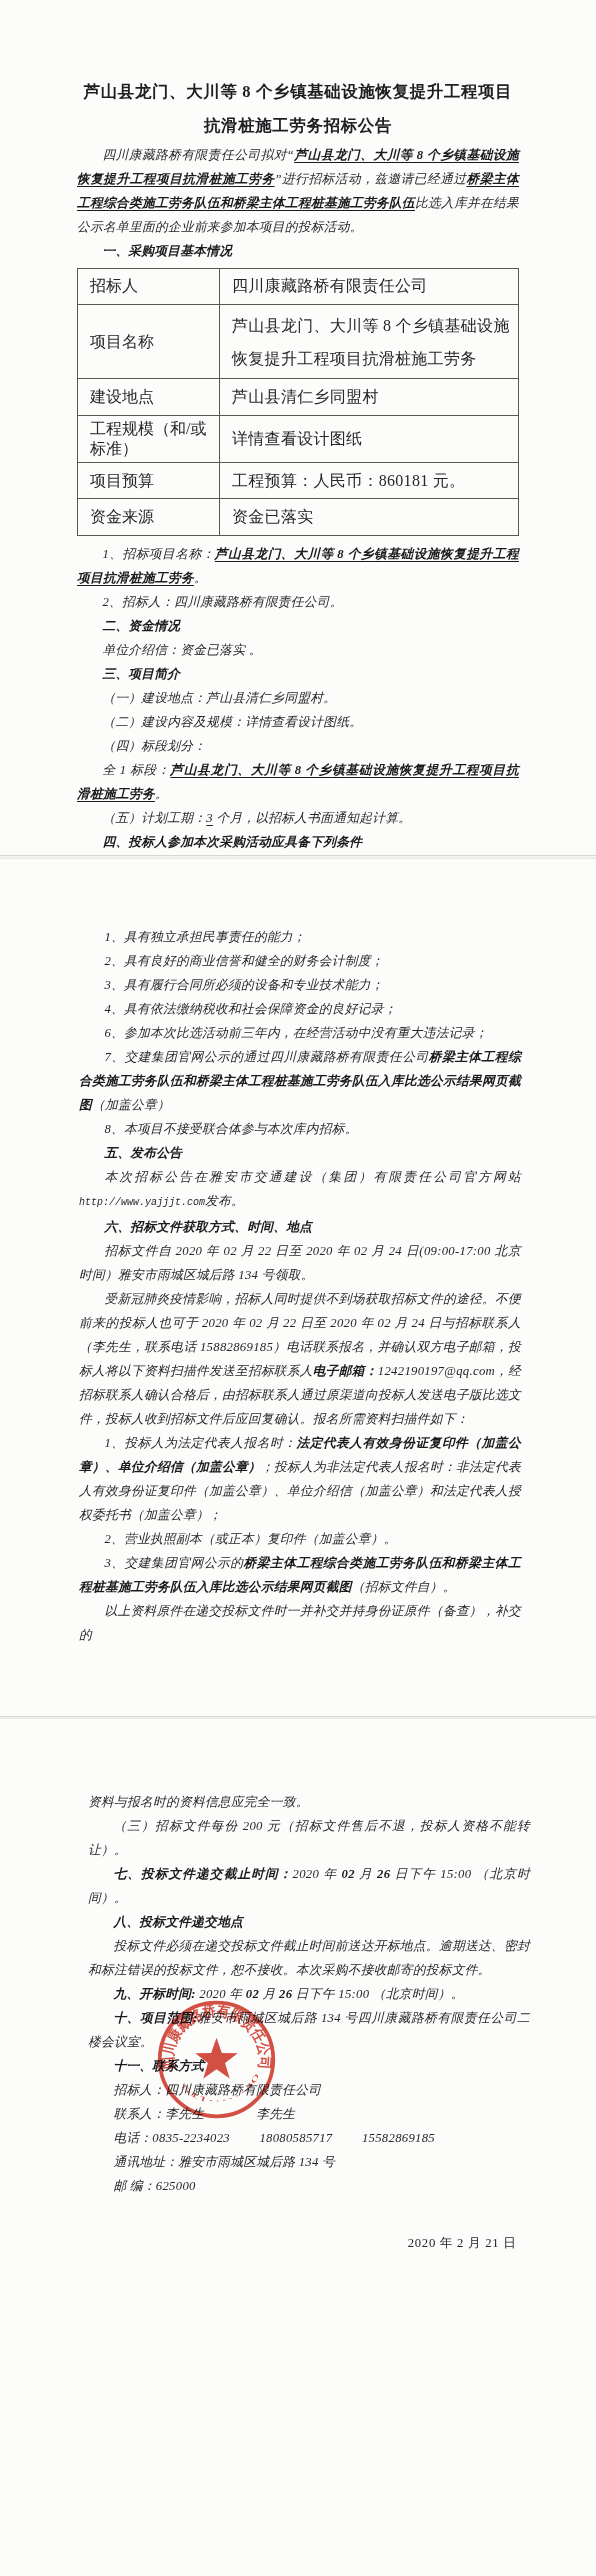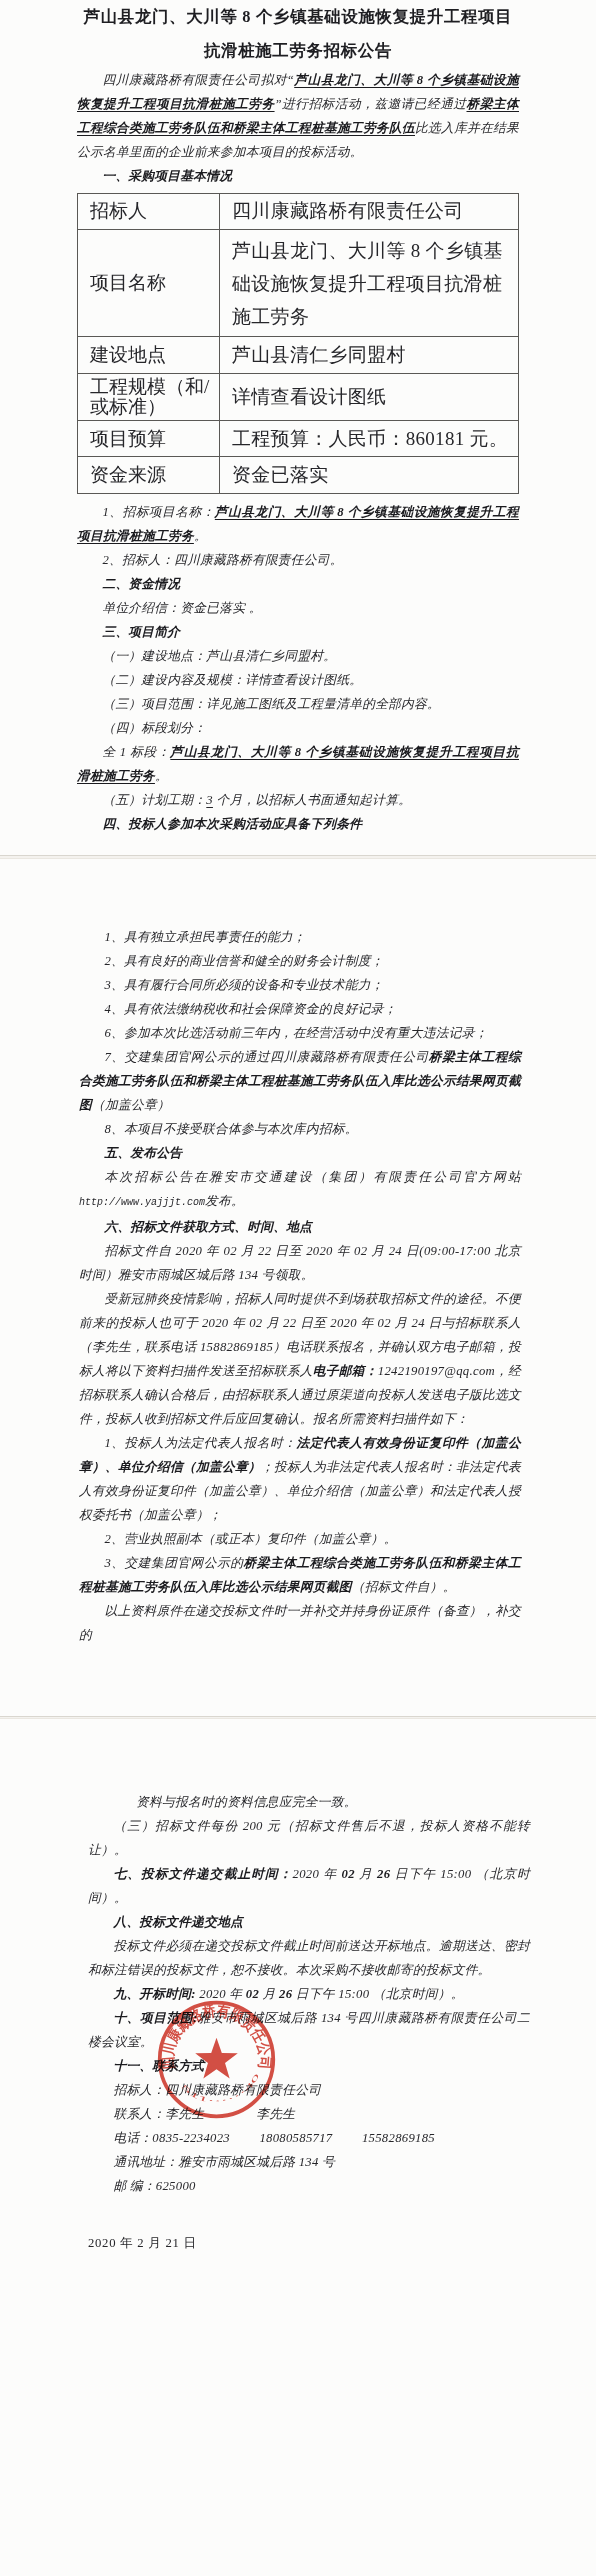--- a/index.html
+++ b/index.html
@@ -8,34 +8,34 @@
          font-family:"Liberation Serif","DejaVu Serif",serif;
          color:#26262a; }
   .page { position:relative; }
   #page1 { height:855px; padding:0 77px 0 77px; }
   #page2 { height:857px; padding:66px 75px 0 79px; }
   #page3 { height:857px; padding:71px 66px 0 88px; }
   .page-sep { height:3.7px; background:#f4f2ee;
               border-top:0.7px solid #d9d6cf; border-bottom:0.7px solid #eae7e1; }
   .doc-title { text-align:center; font-size:16.4px; font-weight:700;
                line-height:34px; letter-spacing:0.7px; color:#1e1e22; }
-  #title1 { }
+  #title1 { padding-top:75px; }
   .para { font-size:12.7px; line-height:24px; text-indent:2em;
           text-align:justify; letter-spacing:0.3px;font-style:italic; }
-  .cont { text-indent:0;margin-left:48px; }
+  .cont { text-indent:0; }
   .rb { font-weight:700; color:#1b1b1f; }
   .ru { text-decoration:underline; text-underline-offset:3px; }
   .rm { font-family:"Liberation Mono","DejaVu Sans Mono",monospace;
         font-size:10px; letter-spacing:0; }
   table.info { width:100%; border-collapse:collapse; margin:4.5px 0 6px 0; }
-  table.info td { border:0.7px solid #5a5855; font-size:19px;
+  table.info td { border:0.7px solid #5a5855; font-size:16px;
                   vertical-align:middle; padding:3.7px 6px 3.7px 12px; }
   td.lbl { width:142px; height:25px; line-height:19.4px; }
   td.val { line-height:28px; letter-spacing:0.3px; }
-  .date-line { font-size:12.7px; padding-right:13.4px;
+  .date-line { font-size:12.7px; text-align:right; padding-right:13.4px;
                margin-top:37px; letter-spacing:0.7px; }
   .seal { position:absolute; left:153px; top:1996px; width:127px; height:127px;
           mix-blend-mode:multiply; opacity:.88; filter:blur(0.2px); }
 </style>
 </head>
 <body>
 
 <div class="page" id="page1">
   <div class="doc-title" id="title1">芦山县龙门、大川等 8 个乡镇基础设施恢复提升工程项目</div>
   <div class="doc-title">抗滑桩施工劳务招标公告</div>
@@ -72,21 +72,20 @@
   </tbody>
     </table>
 
   <p class="para"><span>1、招标项目名称：</span><span class="rb ru">芦山县龙门、大川等 8 个乡镇基础设施恢复提升工程项目抗滑桩施工劳务</span><span>。</span></p>
   <p class="para"><span>2、招标人：四川康藏路桥有限责任公司。</span></p>
   <p class="para"><span class="rb">二、资金情况</span></p>
   <p class="para"><span>单位介绍信：资金已落实 。</span></p>
   <p class="para"><span class="rb">三、项目简介</span></p>
   <p class="para"><span>（一）建设地点：芦山县清仁乡同盟村。</span></p>
   <p class="para"><span>（二）建设内容及规模：详情查看设计图纸。</span></p>
-  <p class="para"><span>（三）项目范围：详见施工图纸及工程量清单的全部内容。</span></p>
   <p class="para"><span>（四）标段划分：</span></p>
   <p class="para"><span>全 1 标段：</span><span class="rb ru">芦山县龙门、大川等 8 个乡镇基础设施恢复提升工程项目抗滑桩施工劳务</span><span>。</span></p>
   <p class="para"><span>（五）计划工期：</span><span class="ru">3</span><span> 个月，以招标人书面通知起计算。</span></p>
   <p class="para"><span class="rb">四、投标人参加本次采购活动应具备下列条件</span></p>
 </div>
 
 <div class="page-sep"></div>
 
 <div class="page" id="page2">
   <p class="para"><span>1、具有独立承担民事责任的能力；</span></p>

